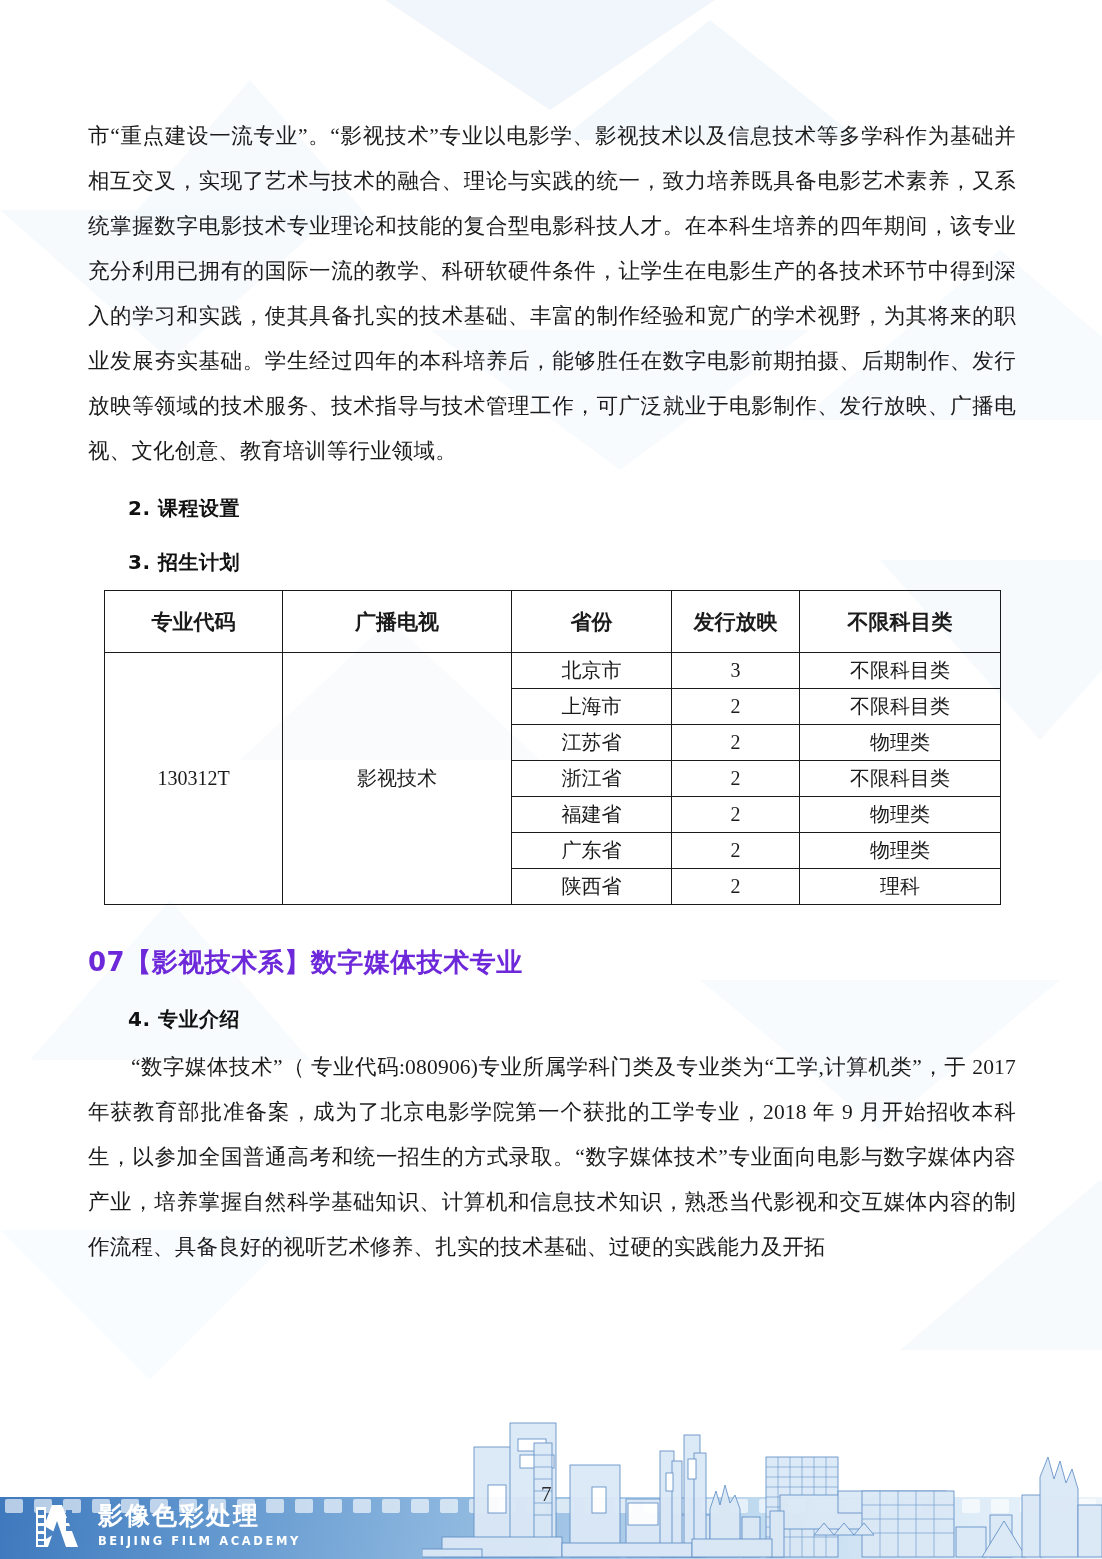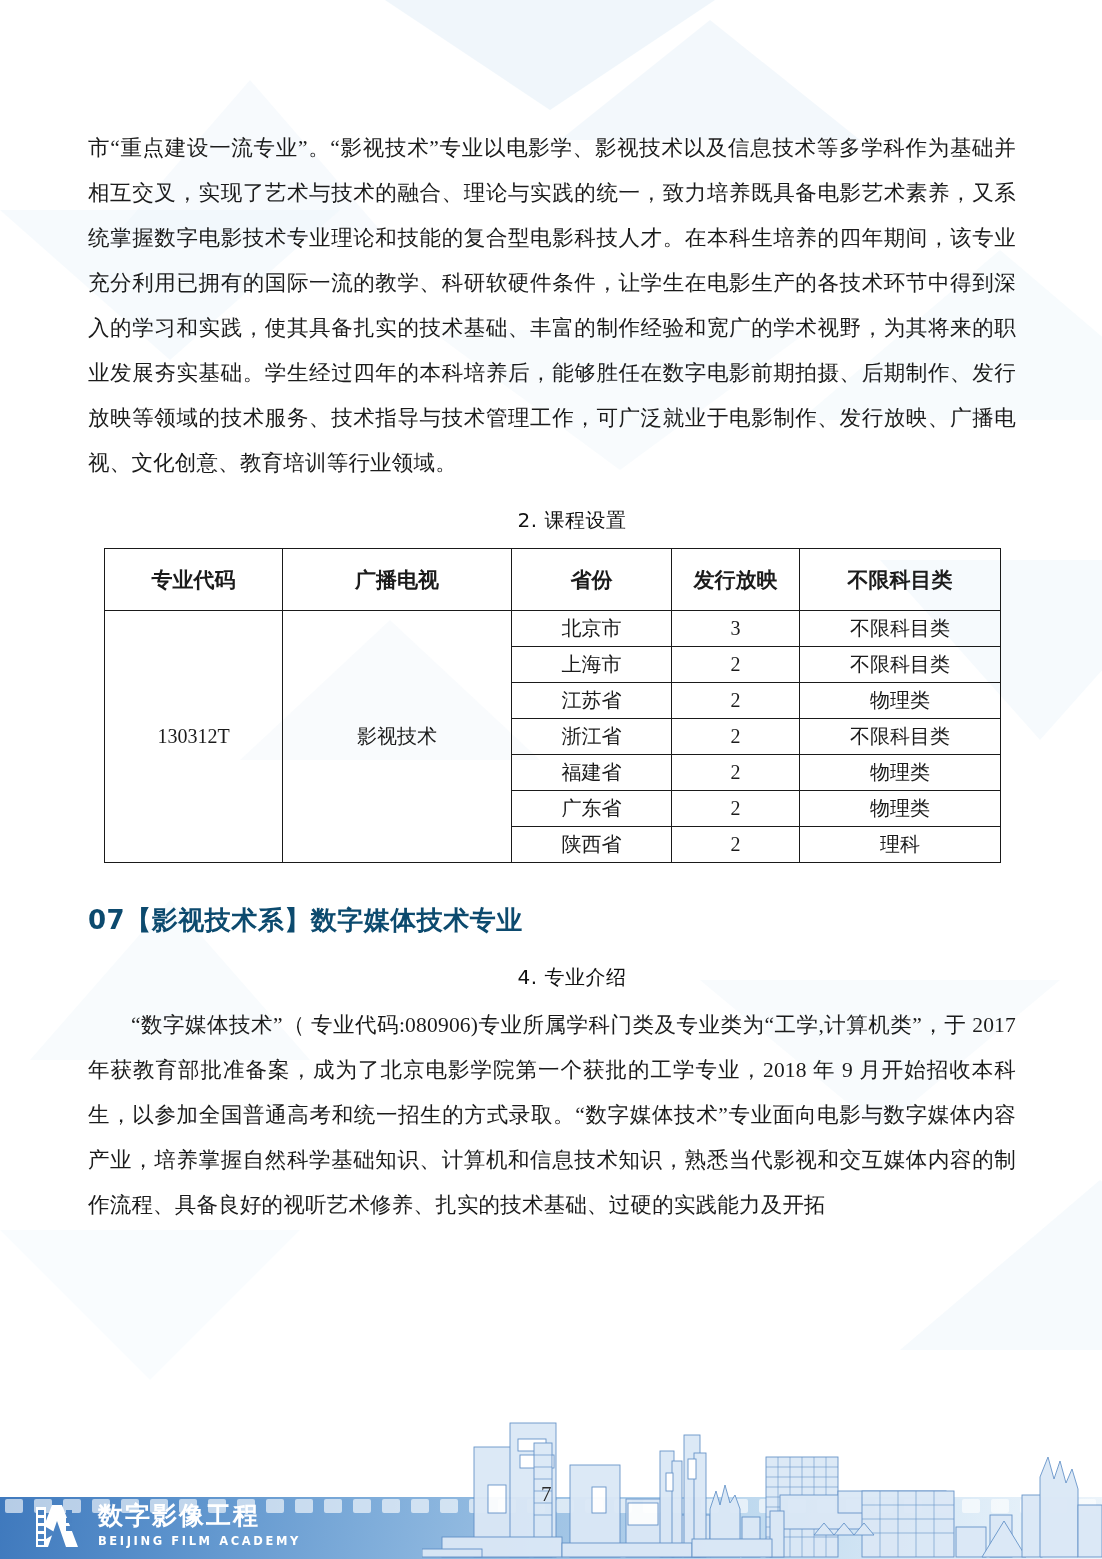--- a/index.html
+++ b/index.html
@@ -13,53 +13,52 @@
 
   
   #bg-watermark { position:absolute; inset:0; overflow:hidden; z-index:0; pointer-events:none; }
   #bg-watermark .tri { position:absolute; width:0; height:0; opacity:.55; }
 
   
   #page { position:absolute; inset:0; z-index:2; }
 
   .content {
     position:absolute;
-    left:88px; top:126px; width:928px;
+    left:88px; top:114px; width:928px;
   }
 
   p.body-text {
     margin:0 0 0 0;
     font-size:21.5px;
     line-height:45px;
     color:#1b1b1b;
     text-align:justify;
     text-justify:inter-ideograph;
     letter-spacing:0.2px;
   }
   p.indent { text-indent:2em; }
 
   h3.sub-heading {
     margin:14px 0 6px 0;
     padding-left:2em;
     font-family:"DejaVu Sans", "Liberation Sans", sans-serif;
     font-size:20px;
-    font-weight:normal;
+    font-weight:bold;
     line-height:40px;
     color:#111;
     letter-spacing:0.5px;
-    text-align:center;
   }
 
   h2.section-heading {
     margin:34px 0 12px 0;
     font-family:"DejaVu Sans", "Liberation Sans", sans-serif;
     font-size:26px;
     font-weight:bold;
     line-height:46px;
-    color:#0c4a6e;
+    color:#6d28d9;
     letter-spacing:0.5px;
   }
 
   
   table.plan-table {
     border-collapse:collapse;
     width:896px;
     margin:8px 0 0 16px;
     table-layout:fixed;
     background:transparent;
@@ -149,20 +148,21 @@
 
 <div id="page">
 
   <div class="content">
 
     <p class="body-text">市“重点建设一流专业”。“影视技术”专业以电影学、影视技术以及信息技术等多学科作为基础并相互交叉，实现了艺术与技术的融合、理论与实践的统一，致力培养既具备电影艺术素养，又系统掌握数字电影技术专业理论和技能的复合型电影科技人才。在本科生培养的四年期间，该专业充分利用已拥有的国际一流的教学、科研软硬件条件，让学生在电影生产的各技术环节中得到深入的学习和实践，使其具备扎实的技术基础、丰富的制作经验和宽广的学术视野，为其将来的职业发展夯实基础。学生经过四年的本科培养后，能够胜任在数字电影前期拍摄、后期制作、发行放映等领域的技术服务、技术指导与技术管理工作，可广泛就业于电影制作、发行放映、广播电视、文化创意、教育培训等行业领域。</p>
 
     <h3 class="sub-heading">2. 课程设置</h3>
 
 
+    <h3 class="sub-heading">3. 招生计划</h3>
 
     <table class="plan-table">
       <colgroup>
         <col class="c1">
           <col class="c2">
           <col class="c3">
           <col class="c4">
           <col class="c5">
       </colgroup>
       <thead>
@@ -366,19 +366,19 @@
         <rect x="12" y="33" width="6" height="5"></rect>
         <rect x="12" y="40" width="6" height="4"></rect>
         <rect x="40" y="9" width="6" height="5"></rect>
         <rect x="40" y="17" width="6" height="5"></rect>
         <rect x="40" y="25" width="6" height="5"></rect>
       </g>
       <rect x="40" y="6" width="10" height="36" fill="#ffffff" opacity="0.0"></rect>
       <path d="M20,26 L30,32 L20,38 Z" fill="#4a82c2"></path>
     </svg>
     <div>
-      <div id="logo-text-cn">数字影像工程</div>
+      <div id="logo-text-cn">影像色彩处理</div>
       <div id="logo-text-en">BEIJING FILM ACADEMY</div>
     </div>
   </div>
 
   <div id="page-number">7</div>
 </div>
 
 </body></html>

